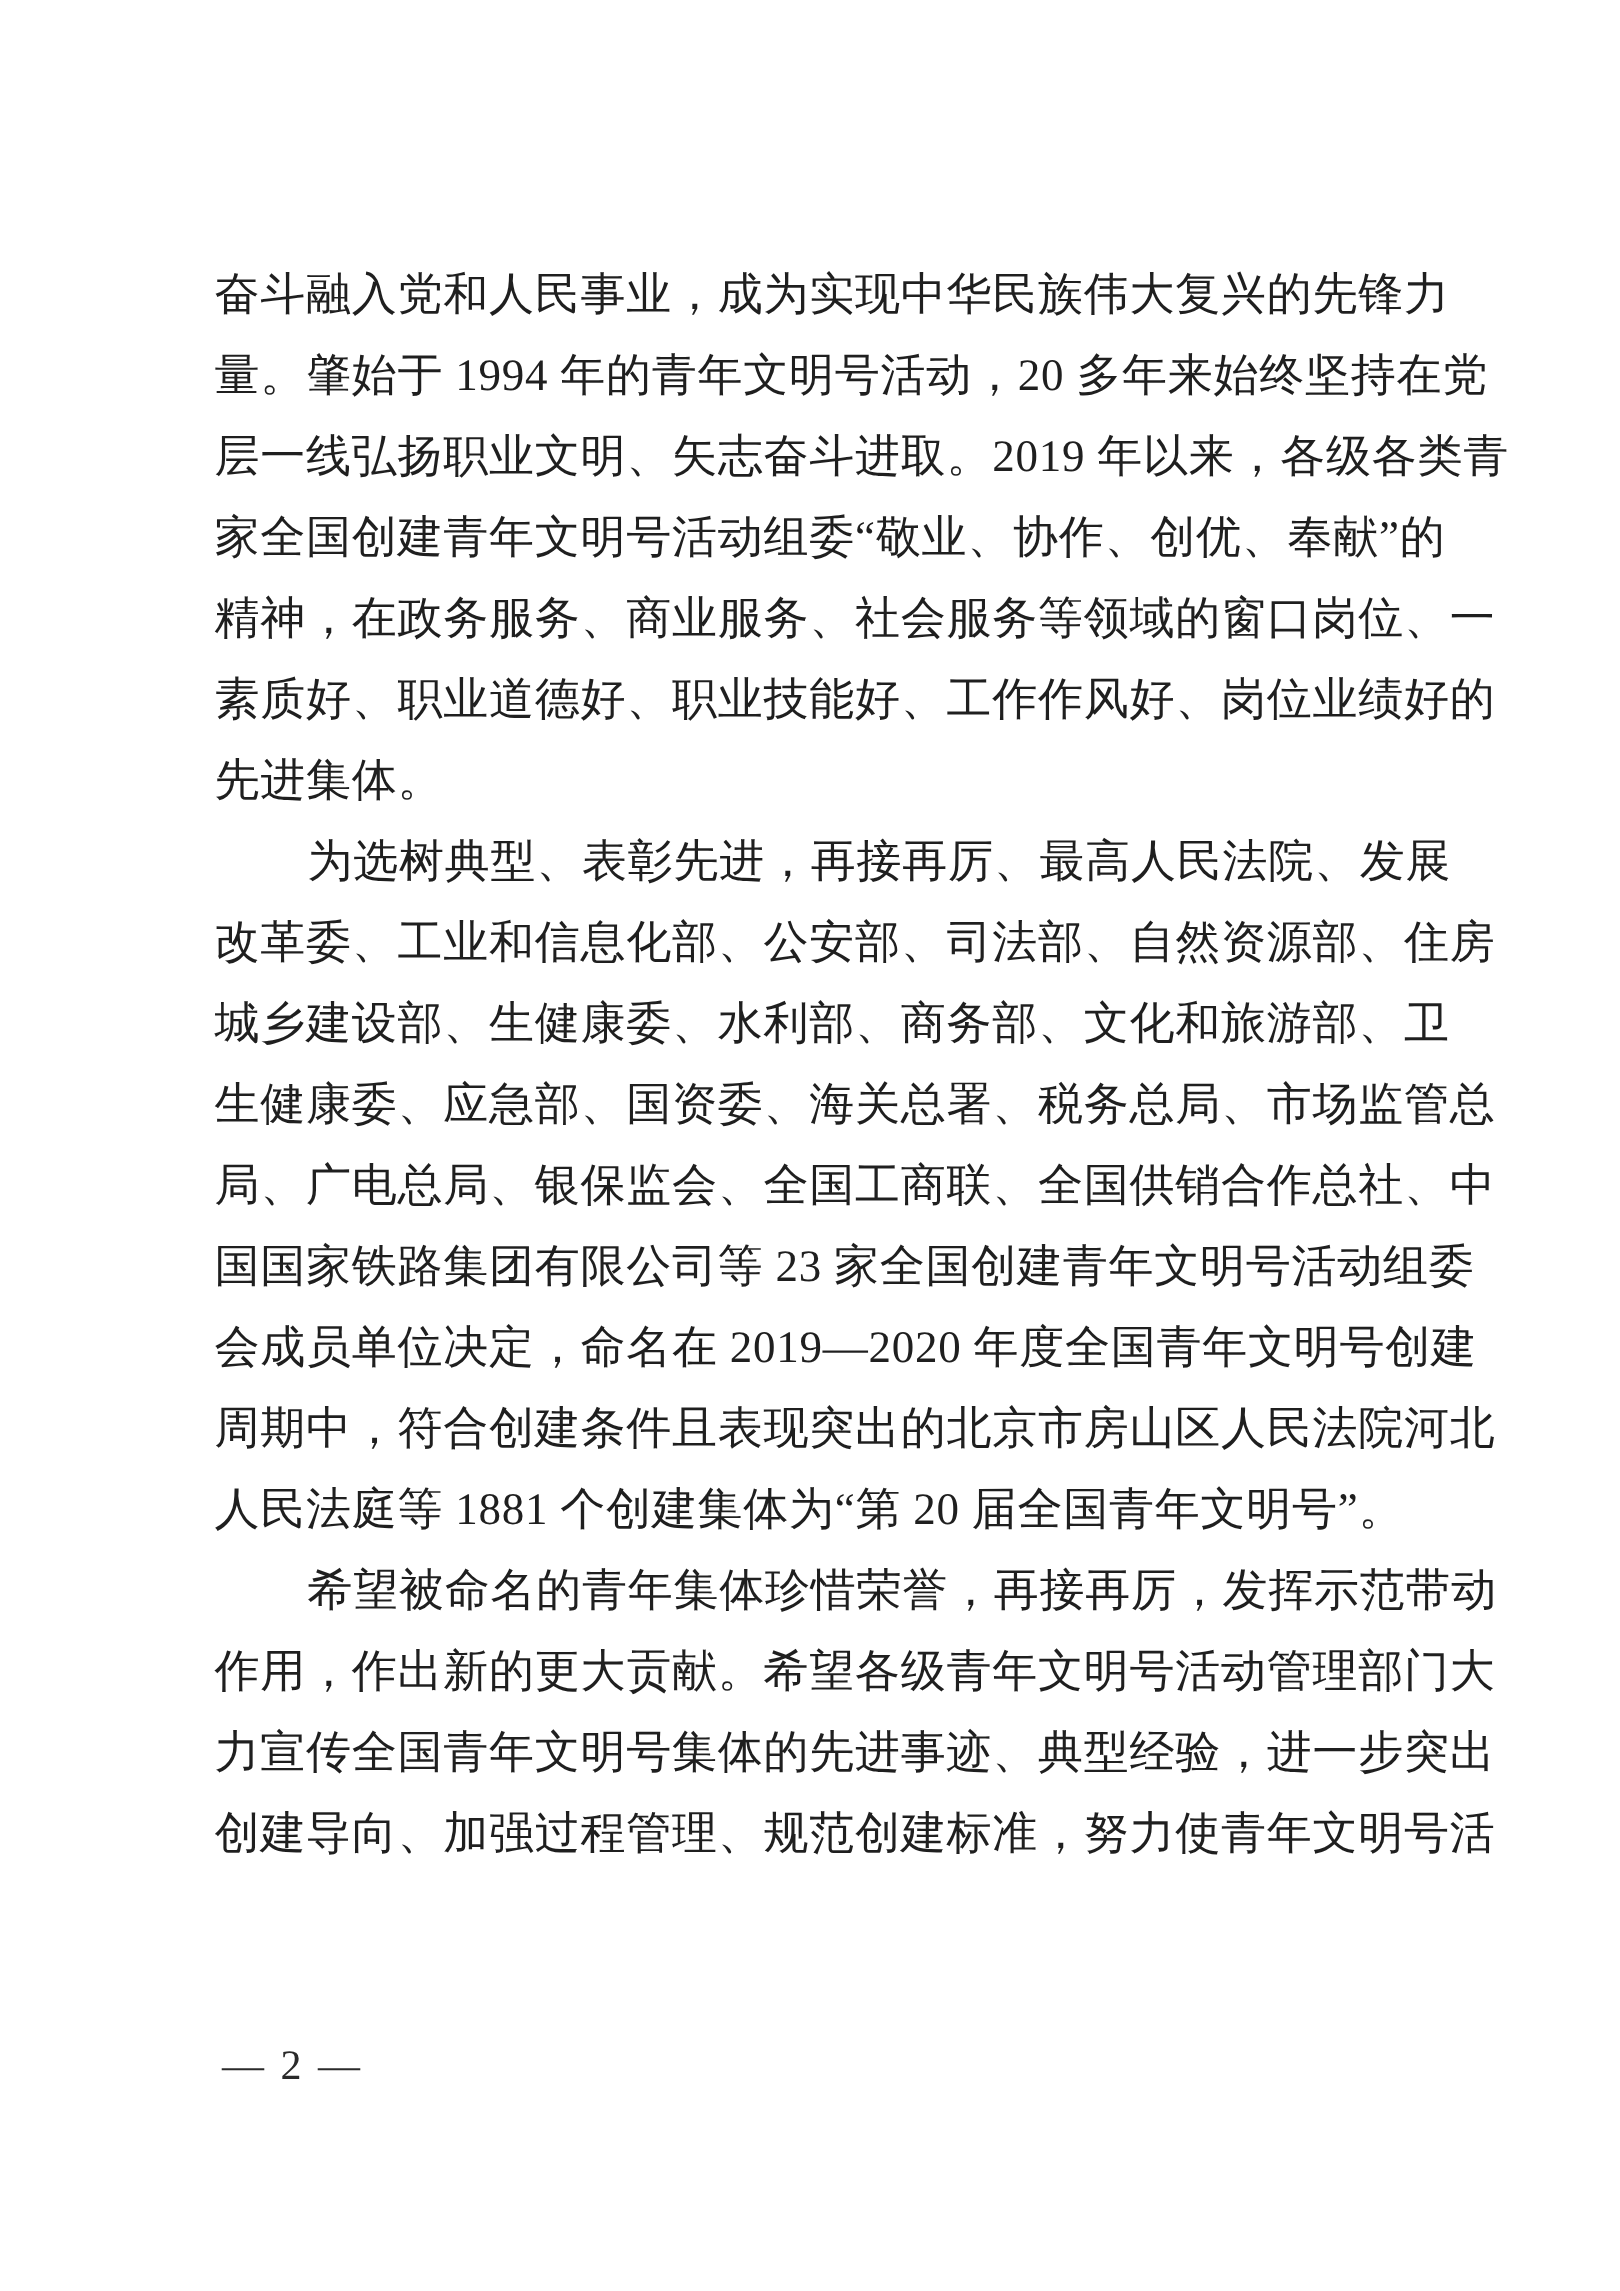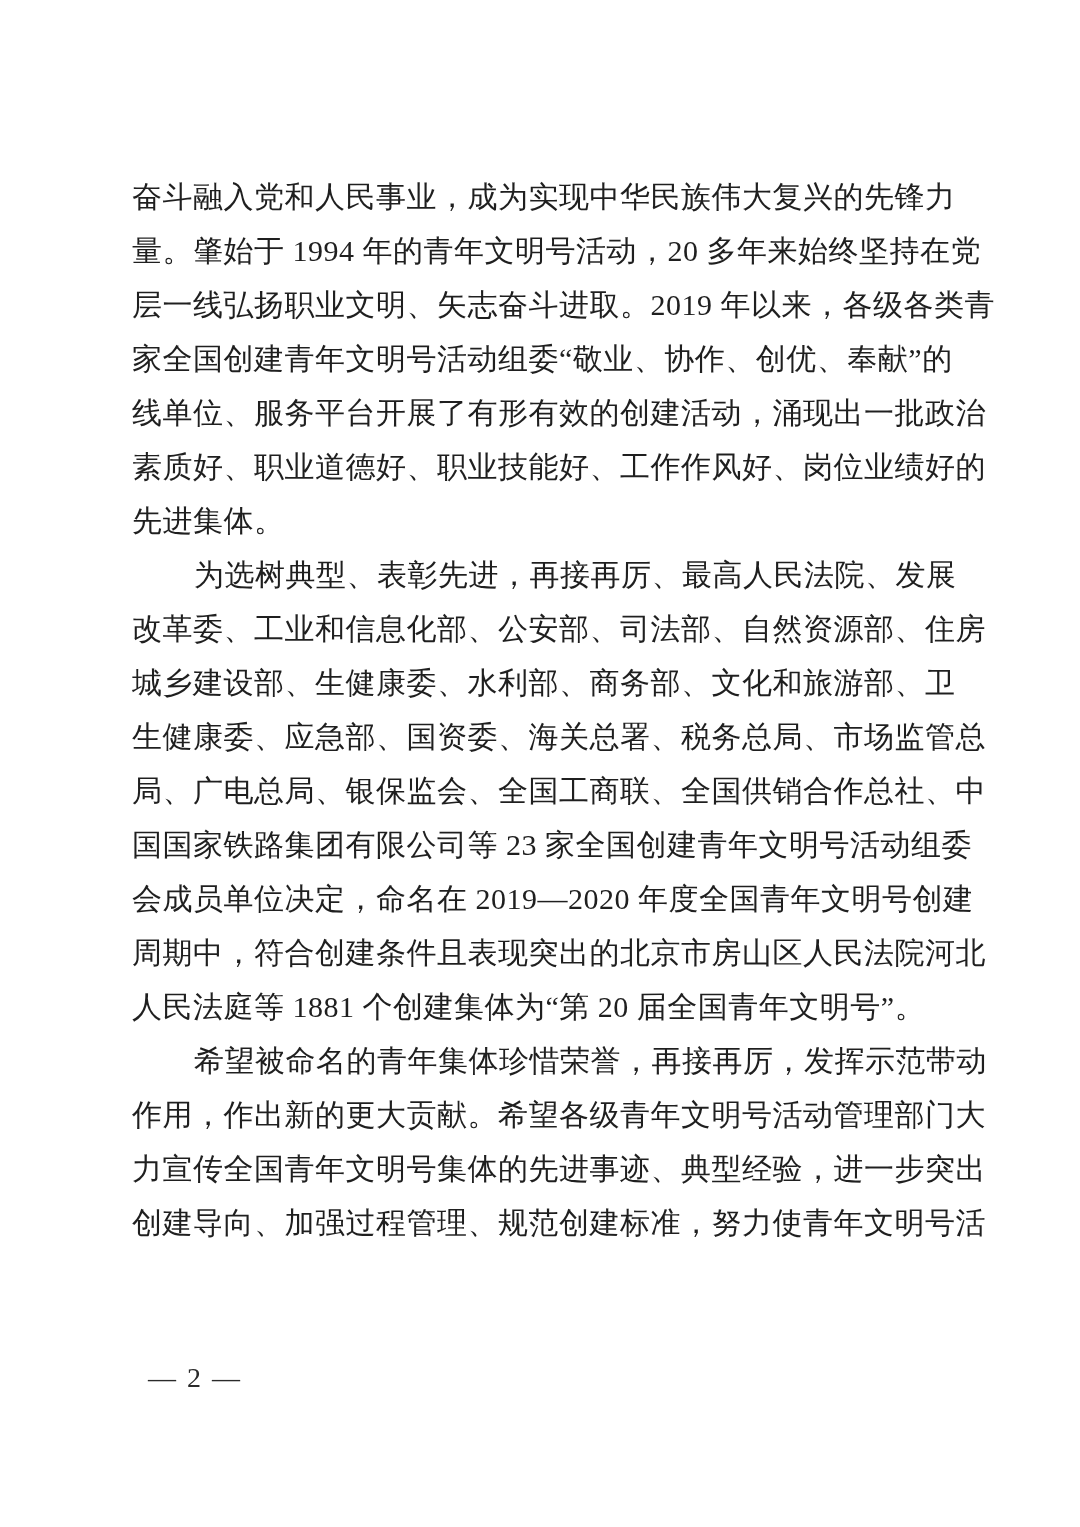--- a/index.html
+++ b/index.html
@@ -11,21 +11,21 @@
     position: relative;
     width: 1080px;
     height: 1527px;
     background: #ffffff;
     font-family: "Liberation Serif", "DejaVu Serif", serif;
     color: #1f1f1f;
     overflow: hidden;
   }
   .doc-body {
     position: absolute;
-    left: 132px;
+    left: 143px;
     top: 170px;
     width: 812px;
   }
   .text-line {
     font-size: 30px;
     line-height: 54px;
     height: 54px;
     white-space: nowrap;
     text-align: justify;
     text-align-last: justify;
@@ -51,21 +51,21 @@
 </style>
 </head>
 <body>
 
 <div class="page">
   <main class="doc-body">
     <div class="text-line">奋斗融入党和人民事业，成为实现中华民族伟大复兴的先锋力</div>
     <div class="text-line">量。肇始于 1994 年的青年文明号活动，20 多年来始终坚持在党</div>
     <div class="text-line">层一线弘扬职业文明、矢志奋斗进取。2019 年以来，各级各类青</div>
     <div class="text-line">家全国创建青年文明号活动组委“敬业、协作、创优、奉献”的</div>
-    <div class="text-line">线单位、服务平台开展了有形有效的创建活动，涌现出一批政治</div>
+    <div class="text-line">精神，在政务服务、商业服务、社会服务等领域的窗口岗位、一</div>
     <div class="text-line">素质好、职业道德好、职业技能好、工作作风好、岗位业绩好的</div>
     <div class="text-line para-end">先进集体。</div>
     <div class="text-line indent">为选树典型、表彰先进，再接再厉、最高人民法院、发展</div>
     <div class="text-line">改革委、工业和信息化部、公安部、司法部、自然资源部、住房</div>
     <div class="text-line">城乡建设部、生健康委、水利部、商务部、文化和旅游部、卫</div>
     <div class="text-line">生健康委、应急部、国资委、海关总署、税务总局、市场监管总</div>
     <div class="text-line">局、广电总局、银保监会、全国工商联、全国供销合作总社、中</div>
     <div class="text-line">国国家铁路集团有限公司等 23 家全国创建青年文明号活动组委</div>
     <div class="text-line">会成员单位决定，命名在 2019—2020 年度全国青年文明号创建</div>
     <div class="text-line">周期中，符合创建条件且表现突出的北京市房山区人民法院河北</div>

